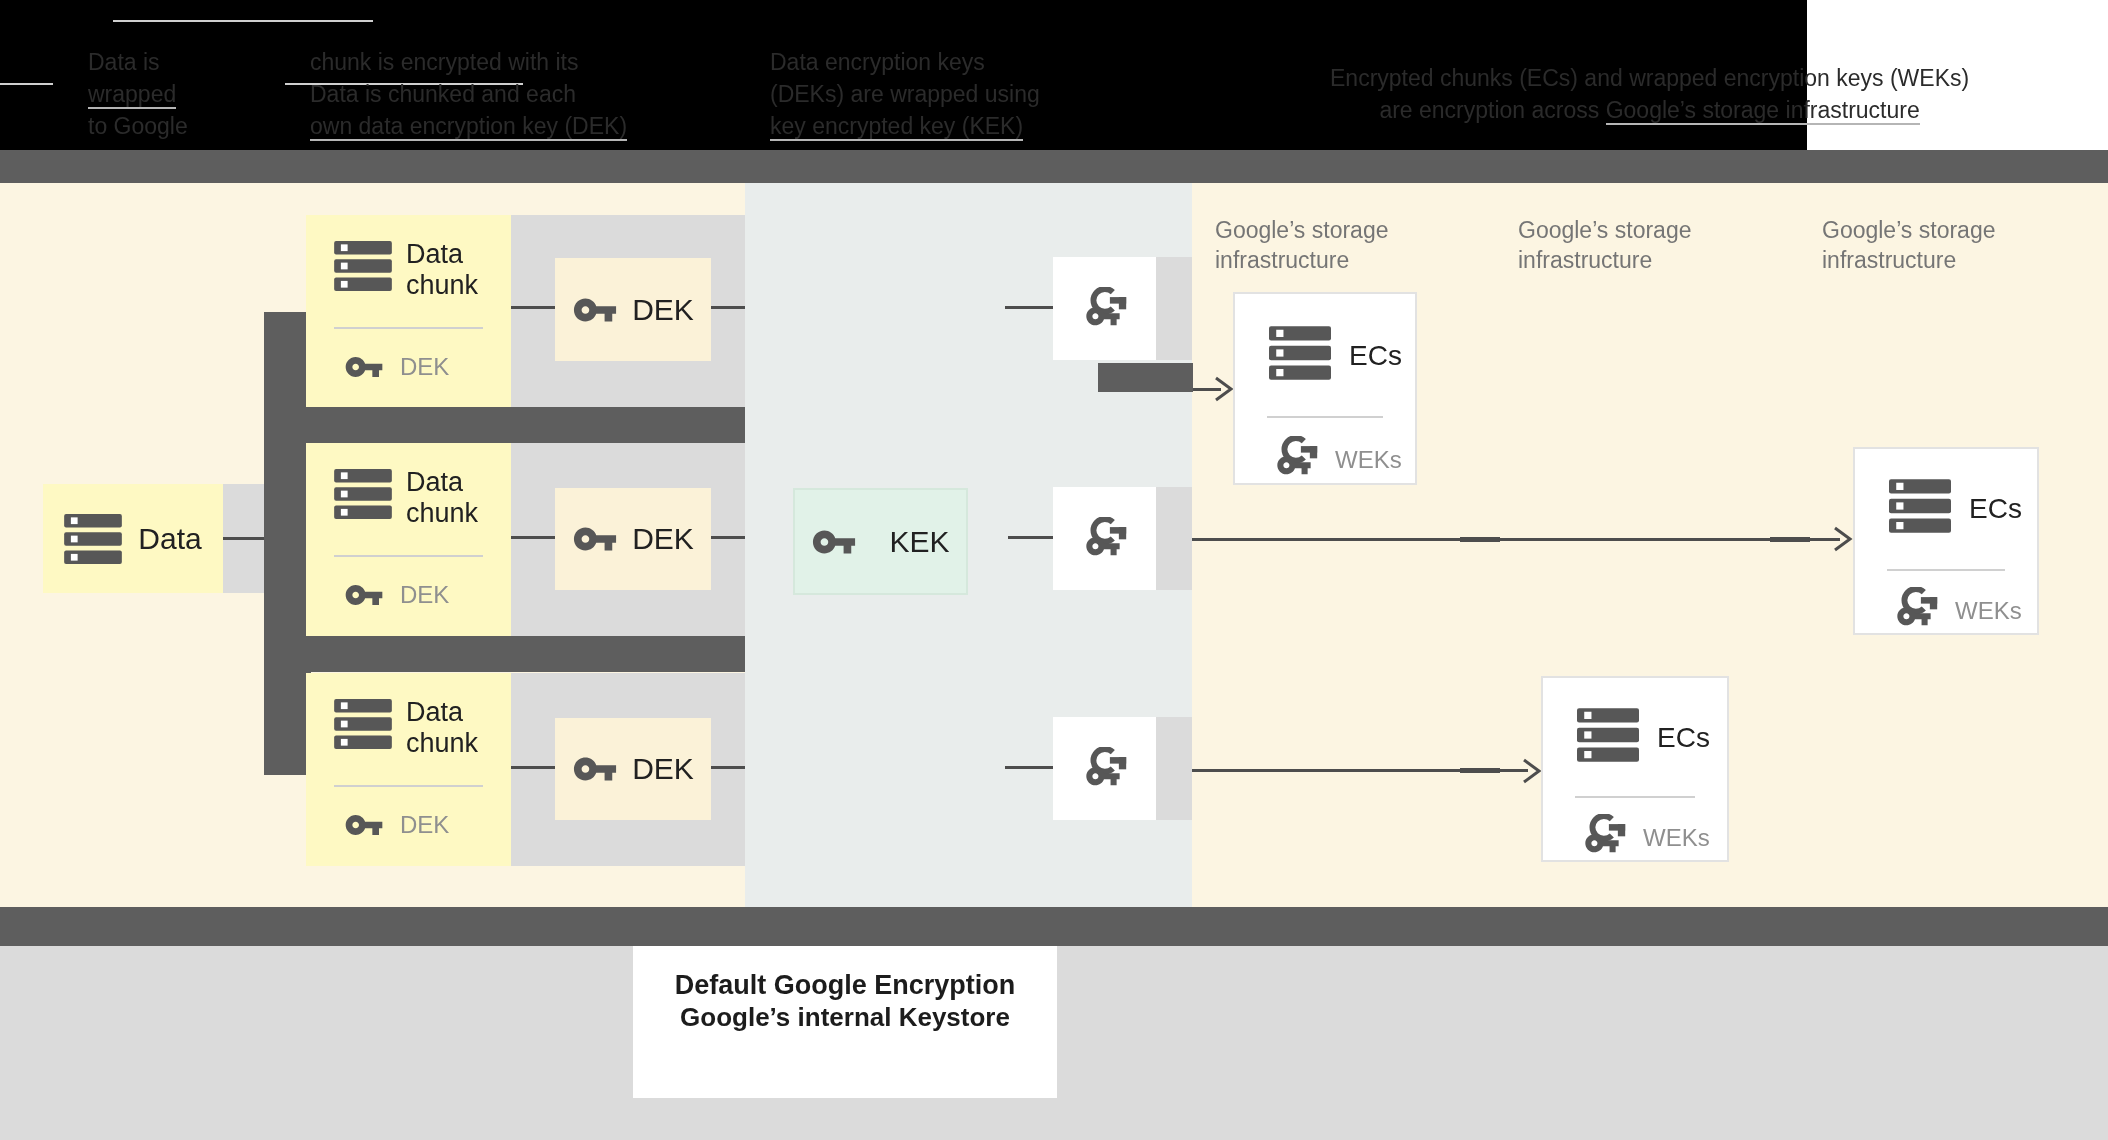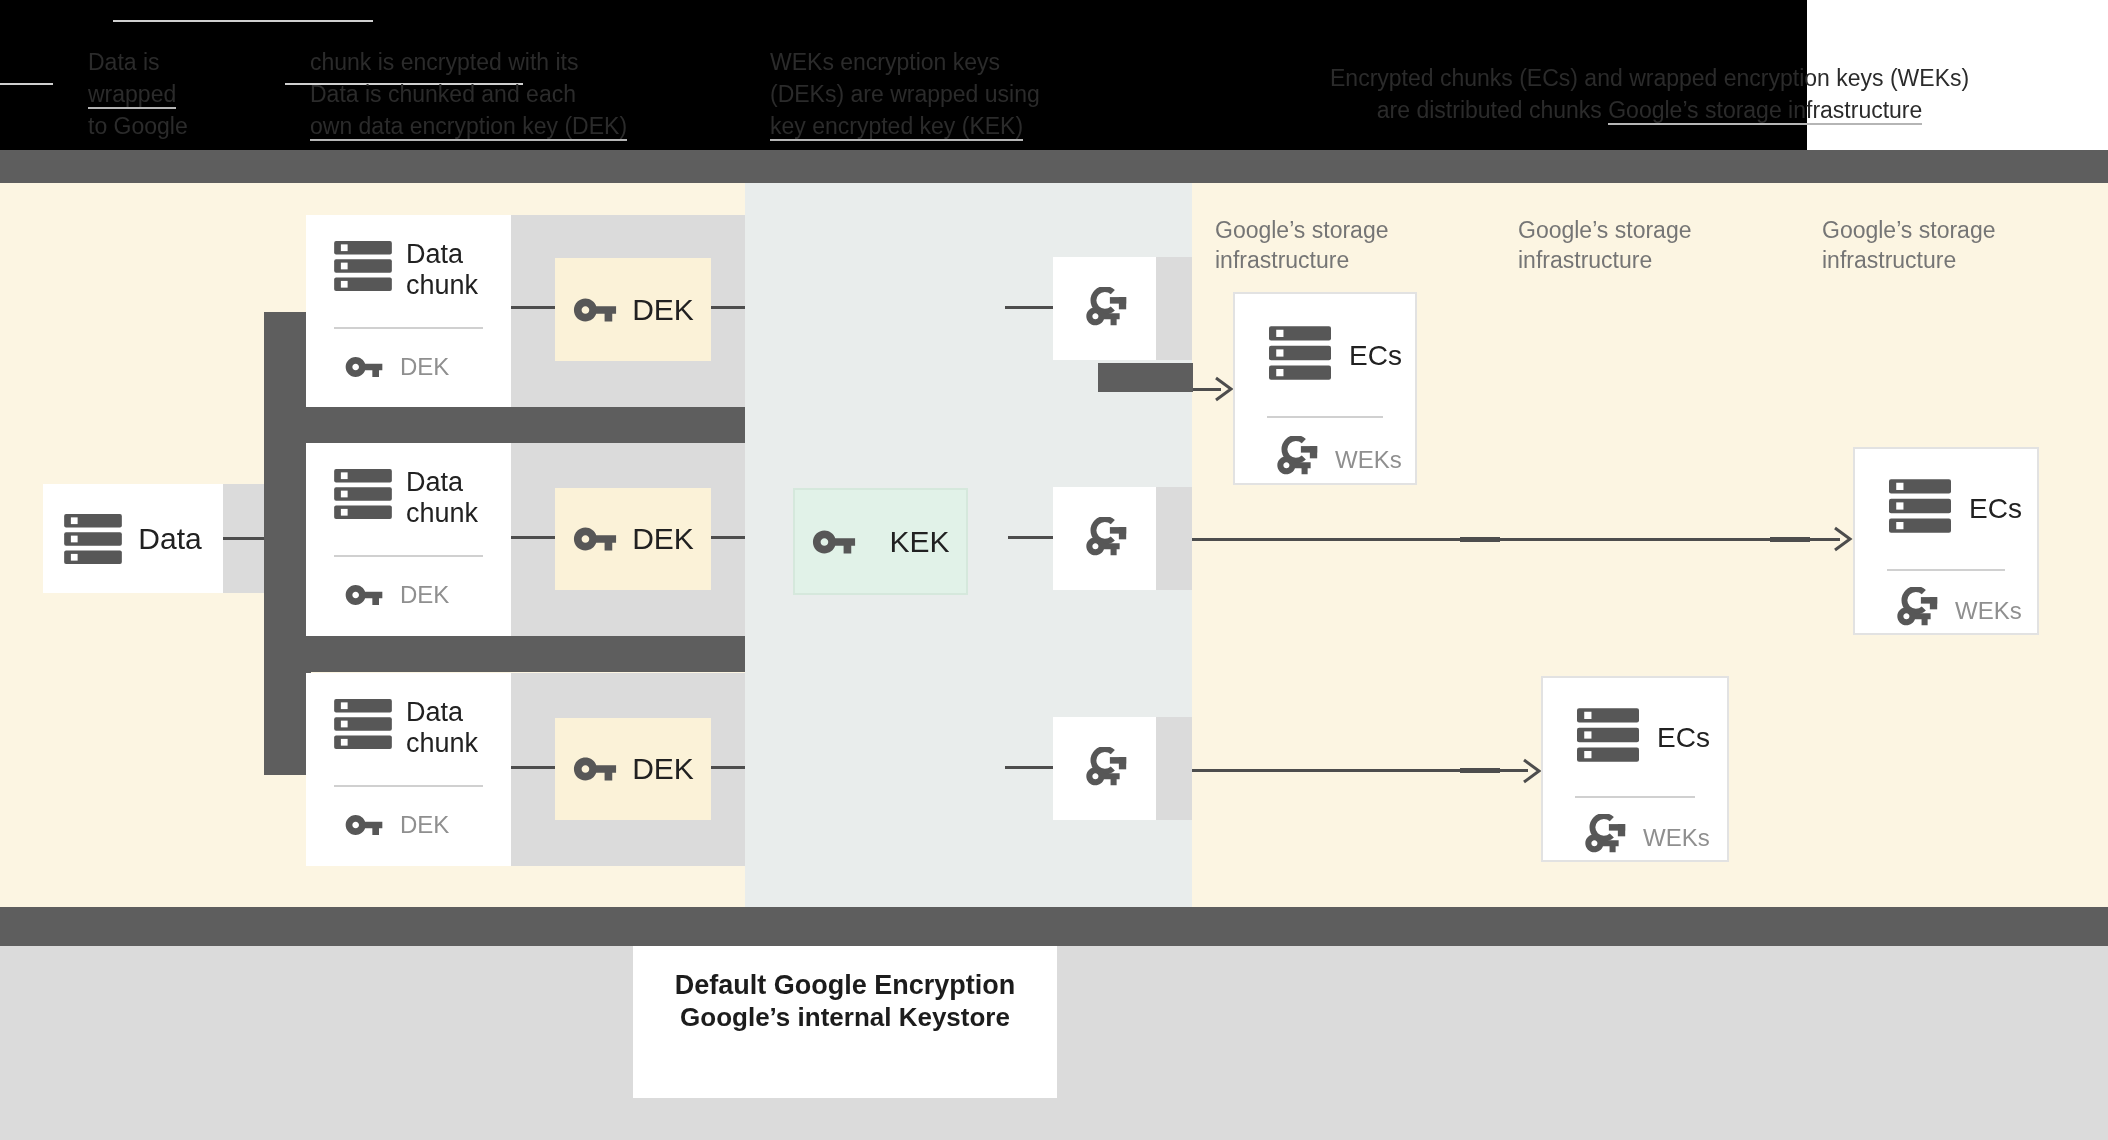--- a/index.html
+++ b/index.html
@@ -13,21 +13,21 @@
   .cap .lnk{border-bottom:2px solid #b5b5b5;}
   .frag{height:2px;background:#cfcfcf;}
 
   .bar{left:0;width:2108px;background:#5e5e5e;}
 
   
   .stage{left:0;top:183px;width:2108px;height:724px;background:#fcf5e2;}
   .kekcol{background:#e9edec;}
   .band{background:#dbdbdb;}
   .dark{background:#5e5e5e;}
-  .whitebox{background:#ffffff;}
+  .whitebox{background:#fef9c3;}
   .line{height:3px;background:#4d4d4d;}
   .line.thick{height:5px;}
 
   .databox{display:flex;align-items:center;justify-content:center;gap:16px;}
   .lbl{color:#212121;font-size:30px;}
   .ttl{color:#212121;font-size:27px;line-height:31px;}
   .sub{color:#8f8f8f;font-size:24px;}
   .divider{height:2px;background:#d0d0d0;}
 
   .dekbox{background:#fbf2d8;display:flex;align-items:center;justify-content:center;gap:14px;}
@@ -85,27 +85,27 @@
       <div>Data is</div>
       <div><span class="lnk">wrapped</span></div>
       <div>to Google</div>
     </div>
     <div class="abs cap" style="left:310px;top:46px;">
       <div>chunk is encrypted with its</div>
       <div>Data is chunked and each</div>
       <div><span class="lnk">own data encryption key (DEK)</span></div>
     </div>
     <div class="abs cap" style="left:770px;top:46px;">
-      <div>WEKs encryption keys</div>
+      <div>Data encryption keys</div>
       <div>(DEKs) are wrapped using</div>
       <div><span class="lnk">key encrypted key (KEK)</span></div>
     </div>
     <div class="abs cap" style="left:1330px;top:62px;text-align:center;">
       <div>Encrypted chunks (ECs) and wrapped encryption keys (WEKs)</div>
-      <div><span>are distributed chunks </span><span class="lnk">Google’s storage infrastructure</span></div>
+      <div><span>are encryption across </span><span class="lnk">Google’s storage infrastructure</span></div>
     </div>
   </div>
 
   <div class="abs bar" style="top:150px;height:33px;"></div>
 
   <div class="abs stage">
 
     <div class="abs kekcol" style="left:745px;top:0;width:447px;height:724px;"></div>
 
     <div class="abs band" style="left:306px;top:32px;width:439px;height:192px;"></div>

